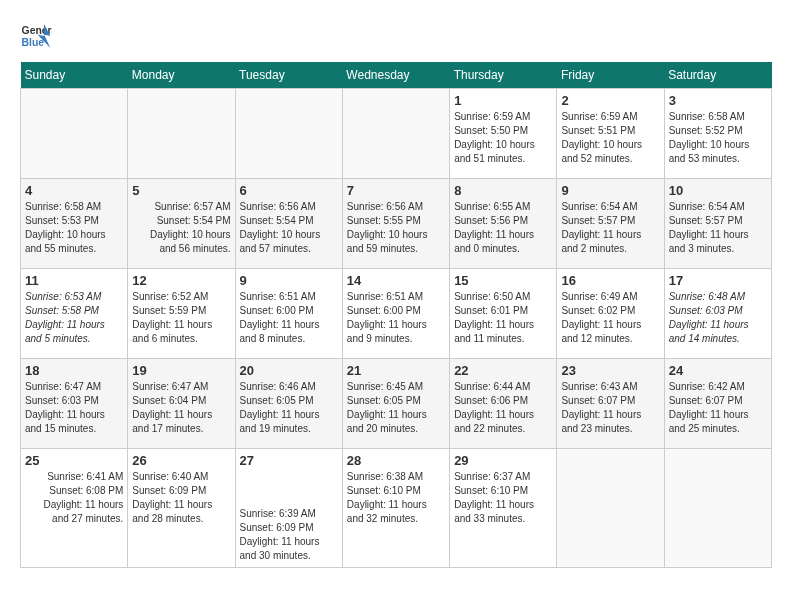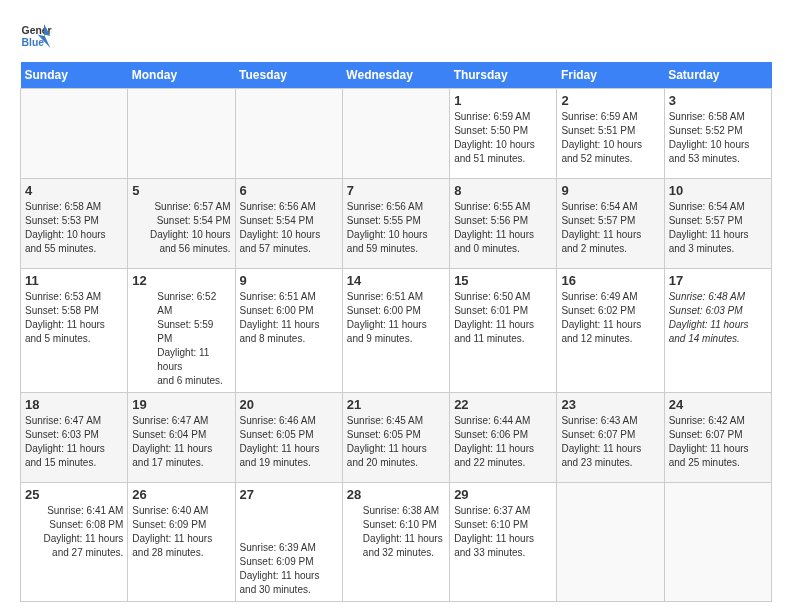--- a/index.html
+++ b/index.html
@@ -36,26 +36,26 @@
     .subtitle {
       font-size: 16px;
       color: #555;
     }
     table {
       width: 100%;
       border-collapse: collapse;
       font-size: 11px;
     }
     thead tr th {
-      background-color: #3b82f6;
+      background-color: #0f766e;
       color: #fff;
       padding: 6px 4px;
       text-align: left;
       font-size: 12px;
-      font-weight: bold;
+      font-weight: normal;
     }
     tbody tr td {
       border: 1px solid #ccc;
       vertical-align: top;
       padding: 4px;
       min-height: 80px;
       height: 90px;
       color: #333;
       width: 14.28%;
     }
@@ -183,28 +183,28 @@
           <div class="day-number">10</div>
           <div class="day-info" style="white-space: pre-line;">Sunrise: 6:54 AM
 Sunset: 5:57 PM
 Daylight: 11 hours
 and 3 minutes.</div>
         </td>
       </tr>
       <tr>
         <td>
           <div class="day-number">11</div>
-          <div class="day-info" style="white-space: pre-line;">Sunrise: 6:53 AM
+          <div class="day-info" style="white-space: pre-line; font-style: italic;">Sunrise: 6:53 AM
 Sunset: 5:58 PM
 Daylight: 11 hours
 and 5 minutes.</div>
         </td>
         <td>
           <div class="day-number">12</div>
-          <div class="day-info" style="white-space: pre-line; margin-left: 25px;">Sunrise: 6:52 AM
+          <div class="day-info" style="white-space: pre-line;">Sunrise: 6:52 AM
 Sunset: 5:59 PM
 Daylight: 11 hours
 and 6 minutes.</div>
         </td>
         <td>
           <div class="day-number">9</div>
           <div class="day-info" style="white-space: pre-line;">Sunrise: 6:51 AM
 Sunset: 6:00 PM
 Daylight: 11 hours
 and 8 minutes.</div>
@@ -306,21 +306,21 @@
         </td>
         <td>
           <div class="day-number">27</div>
           <div class="day-info" style="white-space: pre-line; margin-top: 39px;">Sunrise: 6:39 AM
 Sunset: 6:09 PM
 Daylight: 11 hours
 and 30 minutes.</div>
         </td>
         <td>
           <div class="day-number">28</div>
-          <div class="day-info" style="white-space: pre-line; margin-left: 16px;">Sunrise: 6:38 AM
+          <div class="day-info" style="white-space: pre-line;">Sunrise: 6:38 AM
 Sunset: 6:10 PM
 Daylight: 11 hours
 and 32 minutes.</div>
         </td>
         <td>
           <div class="day-number">29</div>
           <div class="day-info" style="white-space: pre-line;">Sunrise: 6:37 AM
 Sunset: 6:10 PM
 Daylight: 11 hours
 and 33 minutes.</div>

